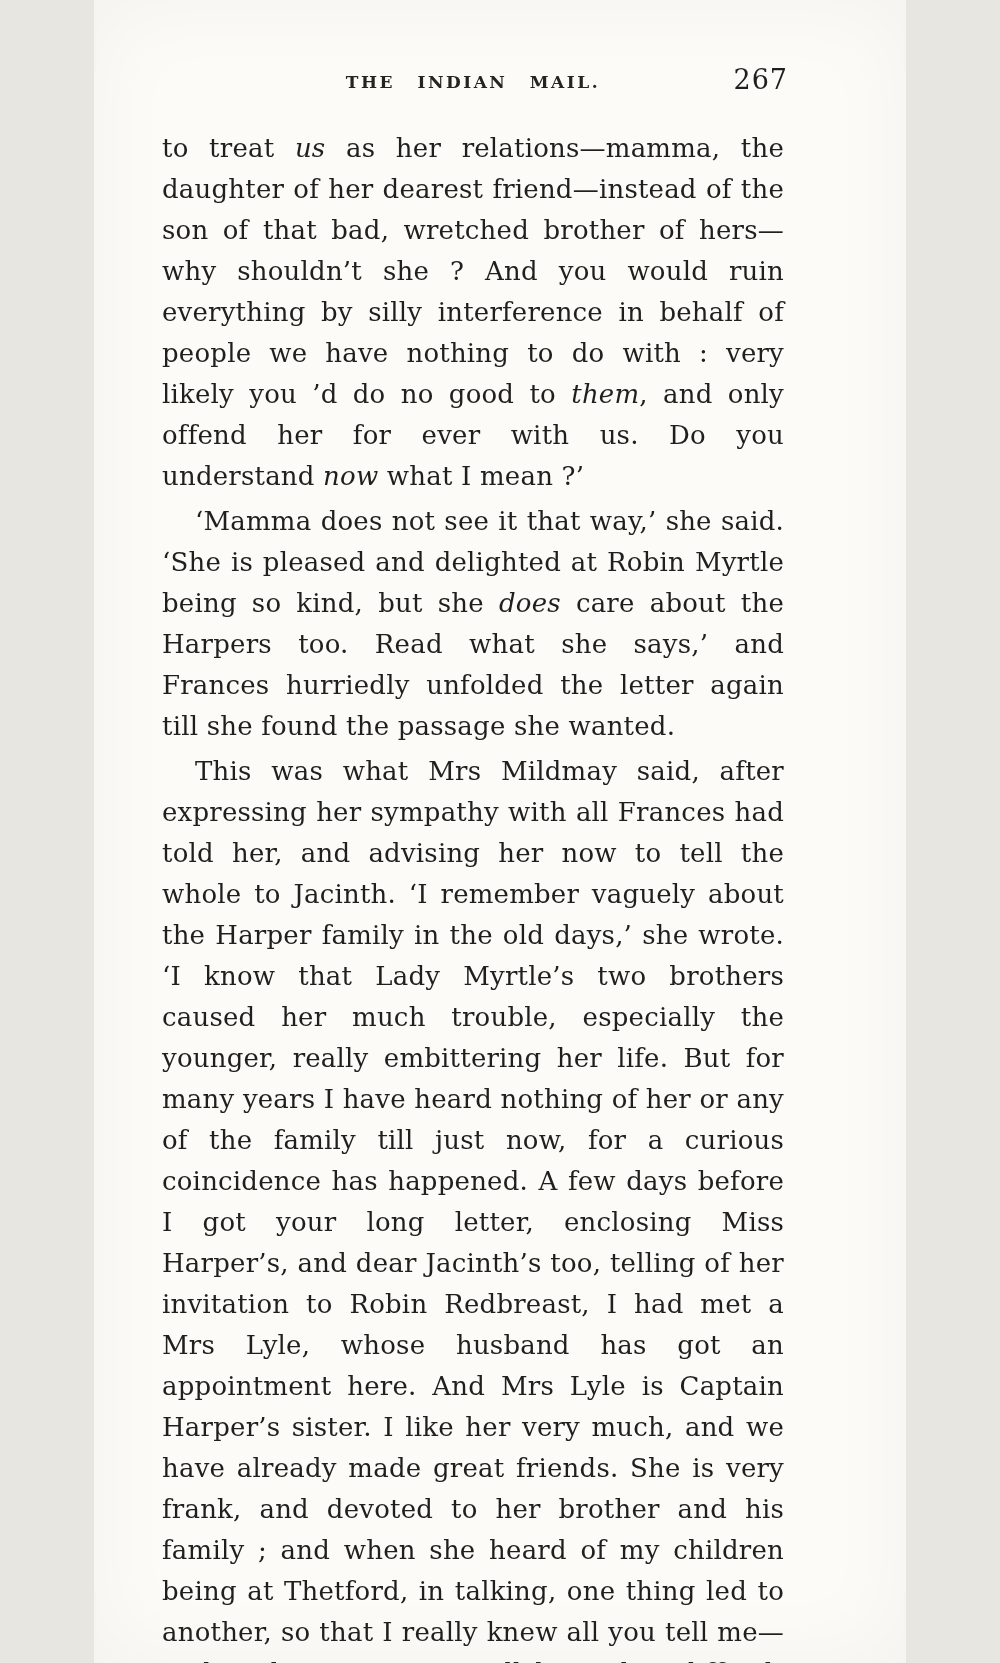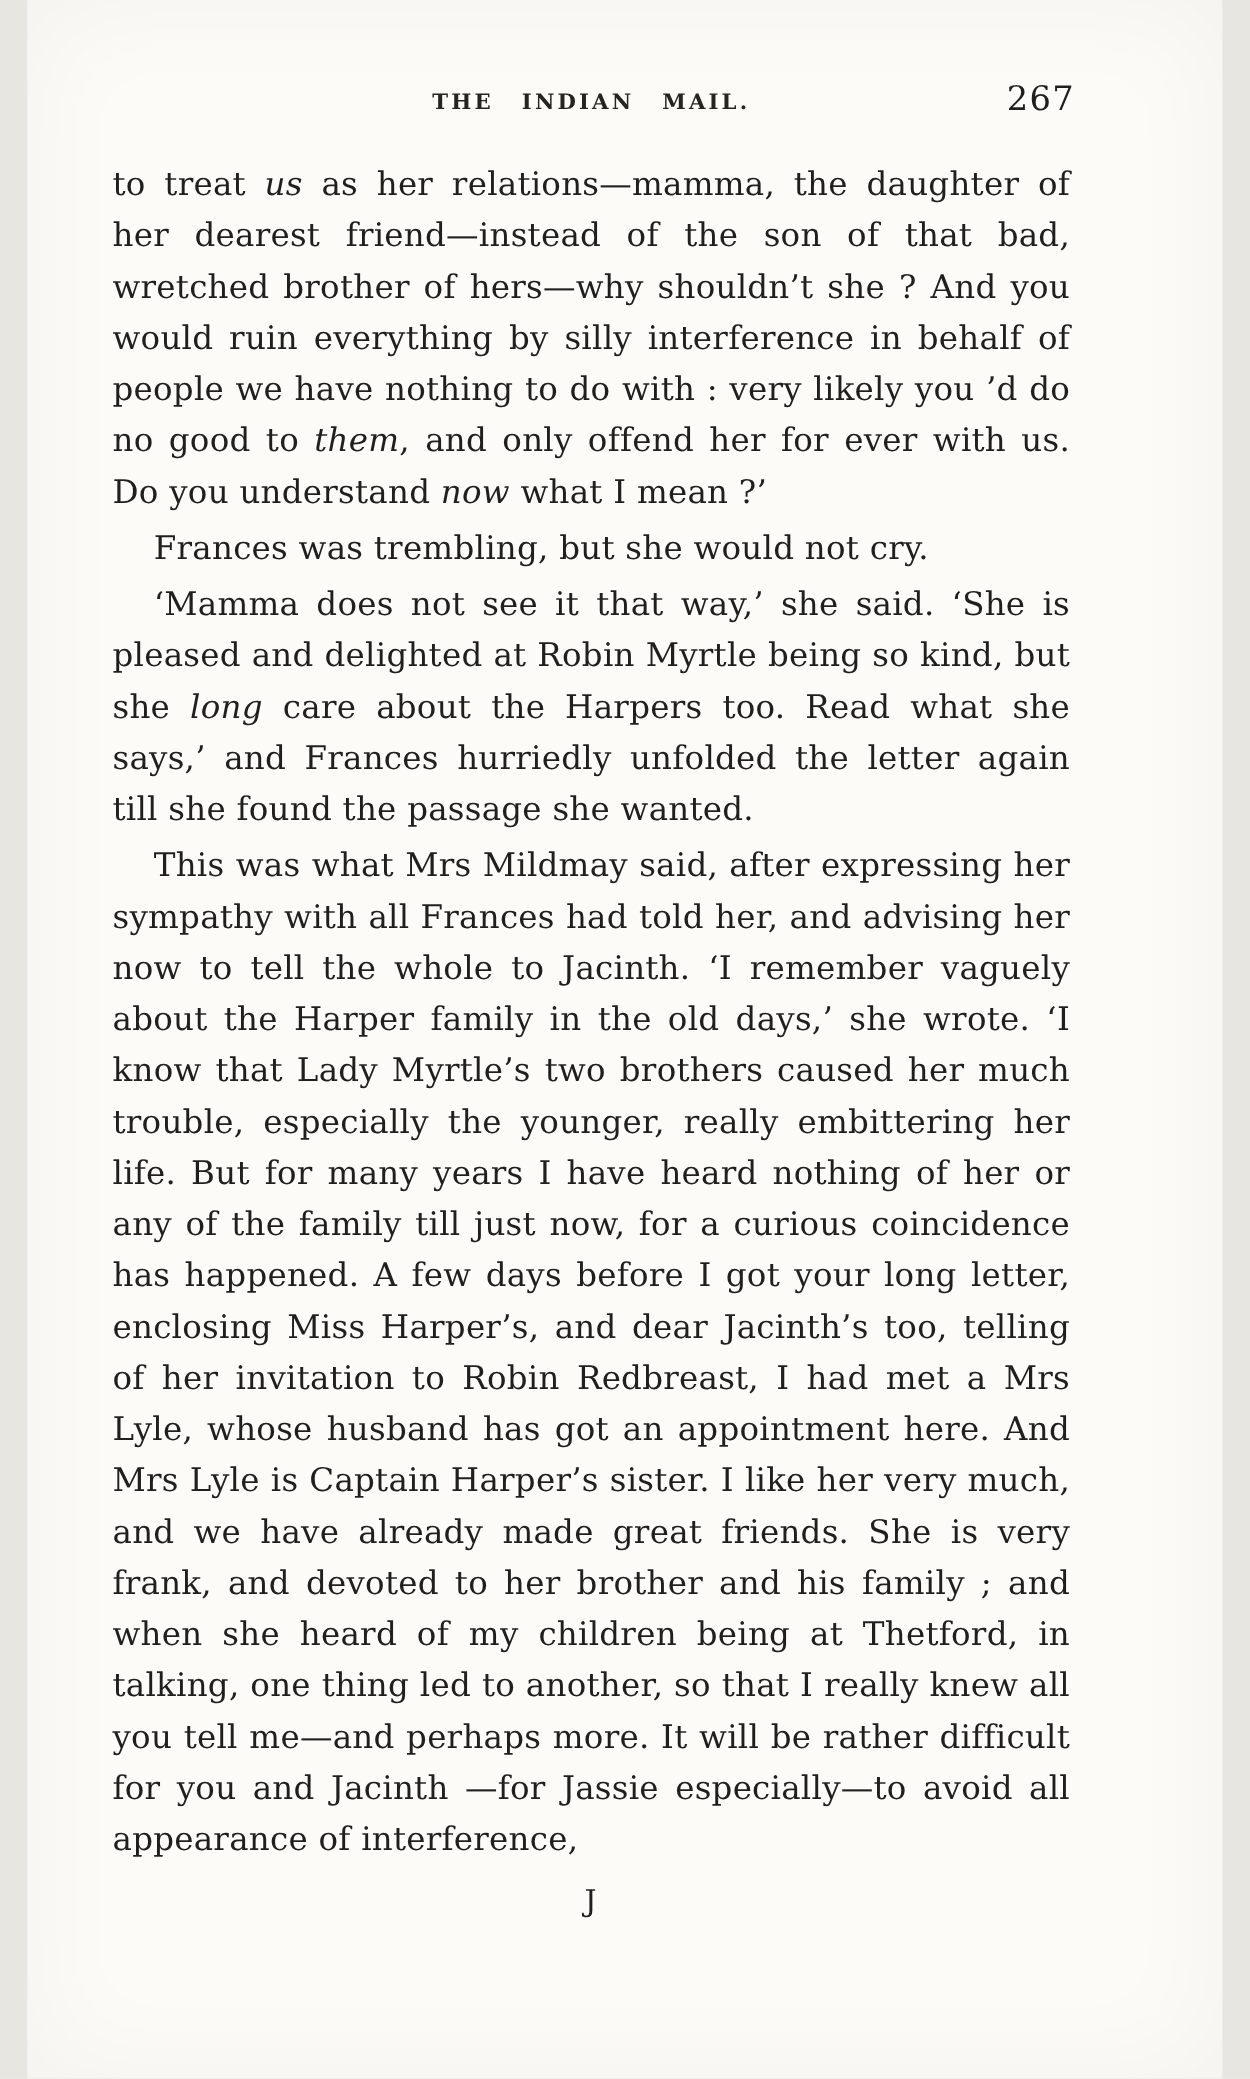--- a/index.html
+++ b/index.html
@@ -2,21 +2,21 @@
 <html style="--paper: #fcfbf8; --ink: #201f1d;"><head>
 <meta charset="utf-8">
 <style>
   html, body {
     margin: 0;
     padding: 0;
     background: #e8e6e1;
   }
   .page {
     position: relative;
-    width: 956px;
+    width: 812px;
     height: 1663px;
     margin: 0 auto;
     box-sizing: border-box;
     background: var(--paper, #fcfbf8);
     box-shadow: inset 0 0 90px rgba(40,35,25,0.04);
     padding: 66px 118px 0 64px;
     font-family: "DejaVu Serif", "Liberation Serif", serif;
     color: var(--ink, #201f1d);
   }
   .header {
@@ -69,21 +69,20 @@
 <body>
 
 <div class="page">
   <div class="header">
     <span class="running-title">THE INDIAN MAIL.</span>
     <span class="page-number">267</span>
   </div>
 
   <div class="body-text">
       <p class="para"><span>to treat </span><span class="em">us</span><span> as her relations—mamma, the daughter of her dearest friend—instead of the son of that bad, wretched brother of hers—why shouldn’t she&nbsp;?  And you would ruin everything by silly interference in behalf of people we have nothing to do with&nbsp;: very likely you&nbsp;’d do no good to </span><span class="em">them</span><span>, and only offend her for ever with us.  Do you understand </span><span class="em">now</span><span> what I mean&nbsp;?’</span></p>
-      <p class="para indent"><span>Frances was trembling, but she would not cry.</span></p>
-      <p class="para indent"><span>‘Mamma does not see it that way,’ she said.  ‘She is pleased and delighted at Robin Myrtle being so kind, but she </span><span class="em">long</span><span> care about the Harpers too.  Read what she says,’ and Frances hurriedly unfolded the letter again till she found the passage she wanted.</span></p>
+      <p class="para indent"><span>‘Mamma does not see it that way,’ she said.  ‘She is pleased and delighted at Robin Myrtle being so kind, but she </span><span class="em">does</span><span> care about the Harpers too.  Read what she says,’ and Frances hurriedly unfolded the letter again till she found the passage she wanted.</span></p>
       <p class="para indent"><span>This was what Mrs Mildmay said, after expressing her sympathy with all Frances had told her, and advising her now to tell the whole to Jacinth.  ‘I remember vaguely about the Harper family in the old days,’ she wrote.  ‘I know that Lady Myrtle’s two brothers caused her much trouble, especially the younger, really embittering her life. But for many years I have heard nothing of her or any of the family till just now, for a curious coincidence has happened.  A few days before I got your long letter, enclosing Miss Harper’s, and dear Jacinth’s too, telling of her invitation to Robin Redbreast, I had met a Mrs Lyle, whose husband has got an appointment here.  And Mrs Lyle is Captain Harper’s sister.  I like her very much, and we have already made great friends.  She is very frank, and devoted to her brother and his family&nbsp;; and when she heard of my children being at Thetford, in talking, one thing led to another, so that I really knew all you tell me—and perhaps more.  It will be rather difficult for you and Jacinth&nbsp;—for Jassie especially—to avoid all appearance of interference,</span></p>
     </div>
 
   <div class="footer">
     <span>J</span>
   </div>
 </div>
 
 </body></html>

